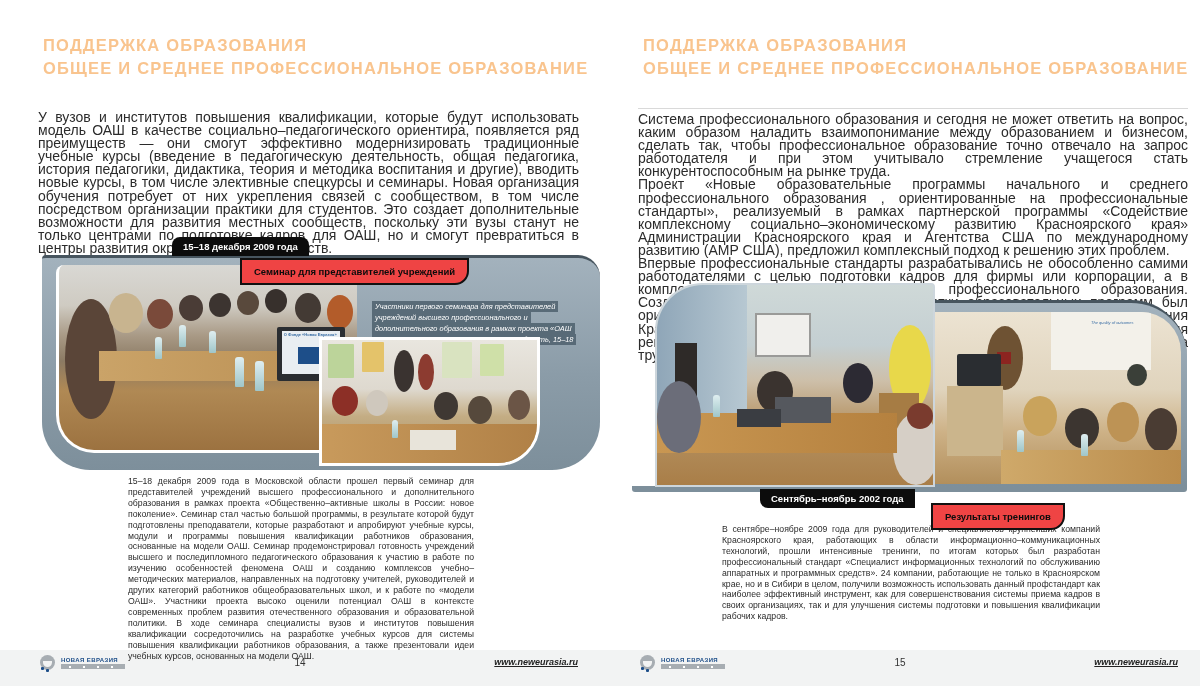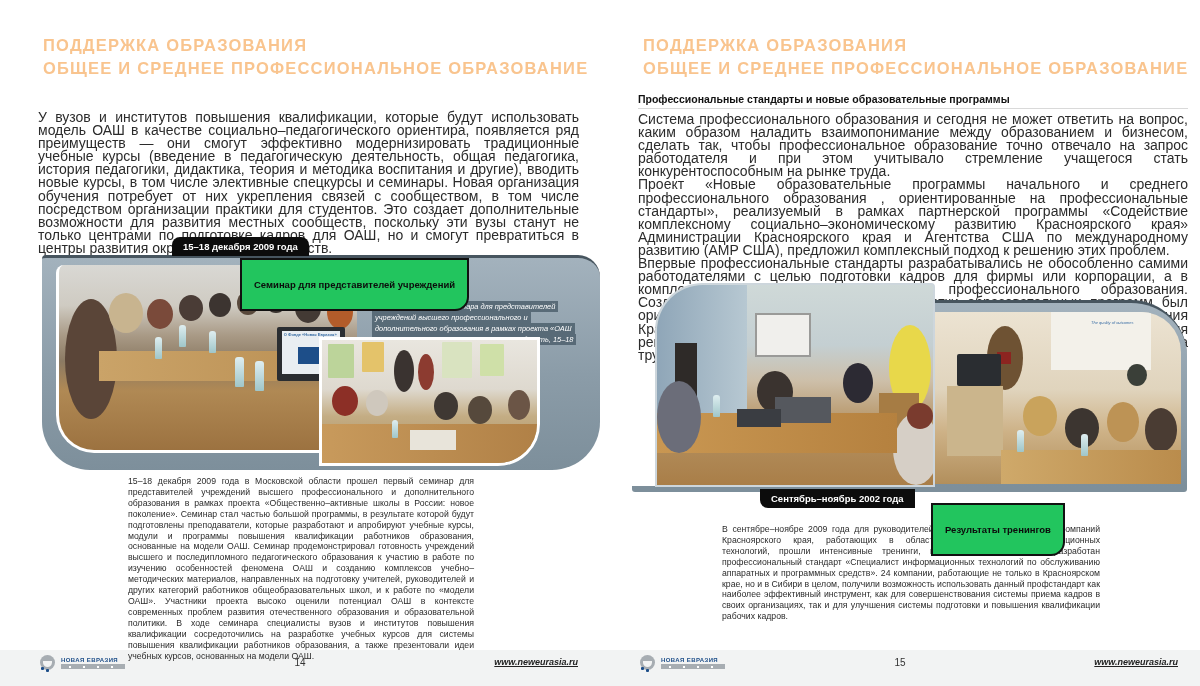--- a/index.html
+++ b/index.html
@@ -17,22 +17,22 @@
 
   .body-text { position:absolute; color:#2b2b2b; text-align:justify; font-size:14px; line-height:13.1px; }
   .intro-left { left:38px; top:111px; width:541px; }
   .paras-right { left:38px; top:113px; width:550px; }
   .paras-right p { margin:0; }
   .small-text { position:absolute; color:#2b2b2b; text-align:justify; font-size:8.7px; line-height:10.9px; }
 
   
   .tab-black { position:absolute; background:#0c0c0c; color:#fff; font-weight:bold; font-size:9.5px;
                padding:4px 11px 4px 11px; white-space:nowrap; z-index:6; }
-  .tab-white { position:absolute; background:#22c55e; color:#0c0c0c; font-weight:bold; font-size:9.5px;
-               padding:19px 12px; border:2px solid #111; border-radius:0 0 14px 0; white-space:nowrap; z-index:7;text-align:right; }
+  .tab-white { position:absolute; background:#ef4444; color:#0c0c0c; font-weight:bold; font-size:9.5px;
+               padding:6px 12px; border:2px solid #111; border-radius:0 0 14px 0; white-space:nowrap; z-index:7;text-align:right; }
 
   
   .collage-l { position:absolute; left:42px; top:237px; width:572px; height:233px; }
   .collage-l .date-tab { left:130px; top:0; border-radius:8px 8px 0 0; }
   .frame-l { position:absolute; left:0; top:18px; width:558px; height:215px;
              background:linear-gradient(180deg,#a3b2bd 0%,#8b9ca8 55%,#7d8f9b 100%);
              border-top:3px solid #47555f; border-radius:4px 22px 48px 48px; }
   .collage-l .title-tab { left:198px; top:21px; }
   .photo { position:absolute; overflow:hidden; }
   .photo1 { left:14px; top:28px; width:301px; height:188px; border-left:3px solid #fff; border-bottom:3px solid #fff;
@@ -178,21 +178,20 @@
     </div>
   </div>
 
   <div class="page page-right">
 
     <div class="heading">
       <div>ПОДДЕРЖКА ОБРАЗОВАНИЯ</div>
       <div>ОБЩЕЕ И СРЕДНЕЕ ПРОФЕССИОНАЛЬНОЕ ОБРАЗОВАНИЕ</div>
     </div>
 
-    <div class="subheading">Профессиональные стандарты и новые образовательные программы</div>
     <div class="sub-rule"></div>
 
     <div class="body-text paras-right">
       <p>Система профессионального образования и сегодня не может ответить на вопрос, каким образом наладить взаимопонимание между образованием и бизнесом, сделать так, чтобы профессиональное образование точно отвечало на запрос работодателя и при этом учитывало стремление учащегося стать конкурентоспособным на рынке труда.</p>
       <p>Проект «Новые образовательные программы начального и среднего профессионального образования , ориентированные на профессиональные стандарты», реализуемый в рамках партнерской программы «Содействие комплексному социально–экономическому развитию Красноярского края» Администрации Красноярского края и Агентства США по международному развитию (АМР США), предложил комплексный подход к решению этих проблем.</p>
       <p>Впервые профессиональные стандарты разрабатывались не обособленно самими работодателями с целью подготовки кадров для фирмы или корпорации, а в комплексе с региональной системой профессионального образования. Создаваемый в проекте механизм разработки образовательных программ был ориентирован на тиражирование в рамках системы профобразования Красноярского края. Проект расширяет возможности сферы образования, позволяя решать задачи, связанные с развитием качества рабочей силы и краевого рынка труда.</p>
     </div>
 
     <div class="collage-r">
 

